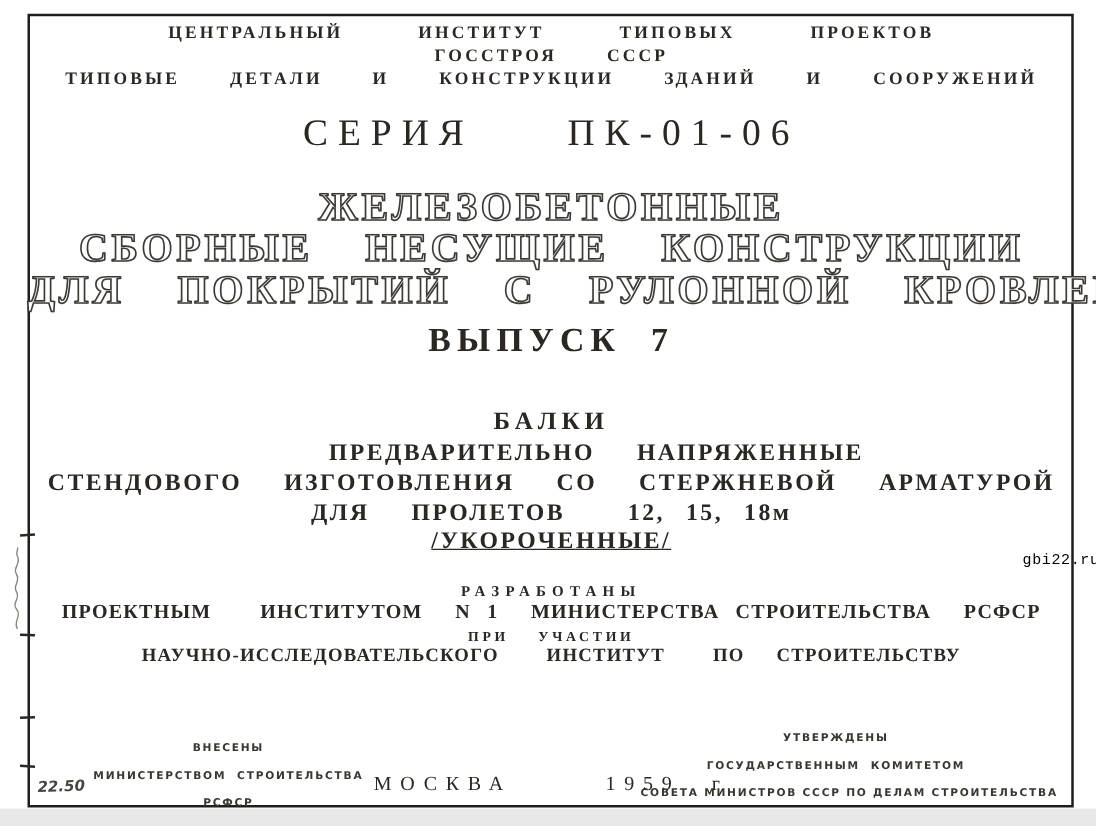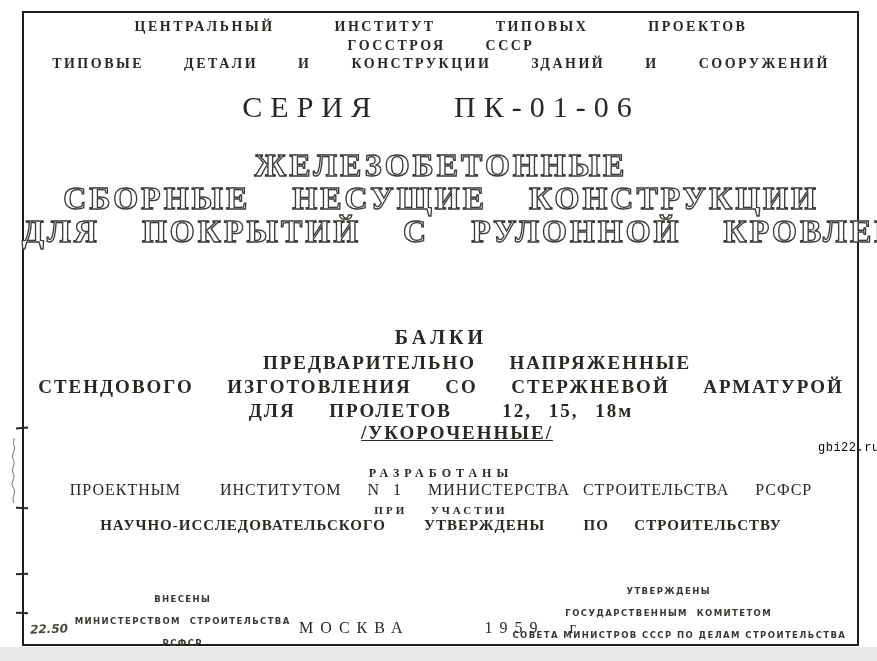--- a/index.html
+++ b/index.html
@@ -25,23 +25,23 @@
   }
   .mt1{top:147px;}
   .mt2{top:180px;}
   .mt3{top:213px;}
   .issue{top:257px;font-size:27px;font-weight:bold;letter-spacing:5px;word-spacing:12px;}
   .subj{font-weight:bold;letter-spacing:2px;word-spacing:10px;}
   .subj1{top:326px;font-size:20px;letter-spacing:4px;}
   .subj2{top:352px;font-size:19px;margin-left:36px;}
   .subj3{top:376px;font-size:19px;}
   .subj4{top:400px;font-size:19px;}
-  .subj5{top:422px;font-size:19px;text-decoration:underline;margin-left:16px;}
+  .subj5{top:422px;font-size:19px;text-decoration:underline;}
   .dev-h{top:466px;font-size:12px;font-weight:bold;letter-spacing:5px;}
-  .dev1{top:481px;font-size:16px;font-weight:normal;letter-spacing:1px;word-spacing:8px;}
+  .dev1{top:481px;font-size:16px;font-weight:bold;letter-spacing:1px;word-spacing:8px;}
   .dev2{top:504px;font-size:11px;font-weight:bold;letter-spacing:3px;word-spacing:6px;}
   .dev3{top:517px;font-size:15px;font-weight:bold;letter-spacing:1px;word-spacing:8px;}
   .dev4{top:538px;font-size:15px;font-weight:bold;letter-spacing:1px;word-spacing:8px;}
   .small-block{
     position:absolute;font-family:"DejaVu Sans", sans-serif;font-size:8.5px;
     font-weight:bold;letter-spacing:1.4px;line-height:11px;text-align:center;
     color:#3a3631;white-space:pre;
   }
   .submitted{left:49px;top:583px;width:250px;}
   .approved{left:495px;top:575px;width:330px;}
@@ -73,31 +73,32 @@
   <div class="line org org1">ЦЕНТРАЛЬНЫЙ   ИНСТИТУТ   ТИПОВЫХ   ПРОЕКТОВ</div>
   <div class="line org org2">ГОССТРОЯ  СССР</div>
   <div class="line org org3">ТИПОВЫЕ  ДЕТАЛИ  И  КОНСТРУКЦИИ  ЗДАНИЙ  И  СООРУЖЕНИЙ</div>
 
   <div class="line series">СЕРИЯ  ПК-01-06</div>
 
   <div class="line mt mt1">ЖЕЛЕЗОБЕТОННЫЕ</div>
   <div class="line mt mt2">СБОРНЫЕ  НЕСУЩИЕ  КОНСТРУКЦИИ</div>
   <div class="line mt mt3">ДЛЯ  ПОКРЫТИЙ  С  РУЛОННОЙ  КРОВЛЕЙ</div>
 
+  <div class="line issue">ВЫПУСК 7</div>
 
   <div class="line subj subj1">БАЛКИ</div>
   <div class="line subj subj2">ПРЕДВАРИТЕЛЬНО  НАПРЯЖЕННЫЕ</div>
   <div class="line subj subj3">СТЕНДОВОГО  ИЗГОТОВЛЕНИЯ  СО  СТЕРЖНЕВОЙ  АРМАТУРОЙ</div>
   <div class="line subj subj4">ДЛЯ  ПРОЛЕТОВ   12, 15, 18м</div>
   <div class="line subj subj5">/УКОРОЧЕННЫЕ/</div>
 
   <div class="line dev-h">РАЗРАБОТАНЫ</div>
   <div class="line dev1">ПРОЕКТНЫМ   ИНСТИТУТОМ  N 1  МИНИСТЕРСТВА СТРОИТЕЛЬСТВА  РСФСР</div>
   <div class="line dev2">ПРИ  УЧАСТИИ</div>
-  <div class="line dev3">НАУЧНО-ИССЛЕДОВАТЕЛЬСКОГО   УТВЕРЖДЕНЫ   ПО  СТРОИТЕЛЬСТВУ</div>
+  <div class="line dev3">НАУЧНО-ИССЛЕДОВАТЕЛЬСКОГО   ИНСТИТУТ   ПО  СТРОИТЕЛЬСТВУ</div>
 
   <div class="small-block submitted">
     <span>ВНЕСЕНЫ</span><br>
     <span>МИНИСТЕРСТВОМ  СТРОИТЕЛЬСТВА</span><br>
     <span>РСФСР</span>
   </div>
 
   <div class="small-block approved">
     <span>УТВЕРЖДЕНЫ</span><br>
     <span>ГОСУДАРСТВЕННЫМ  КОМИТЕТОМ</span><br>

